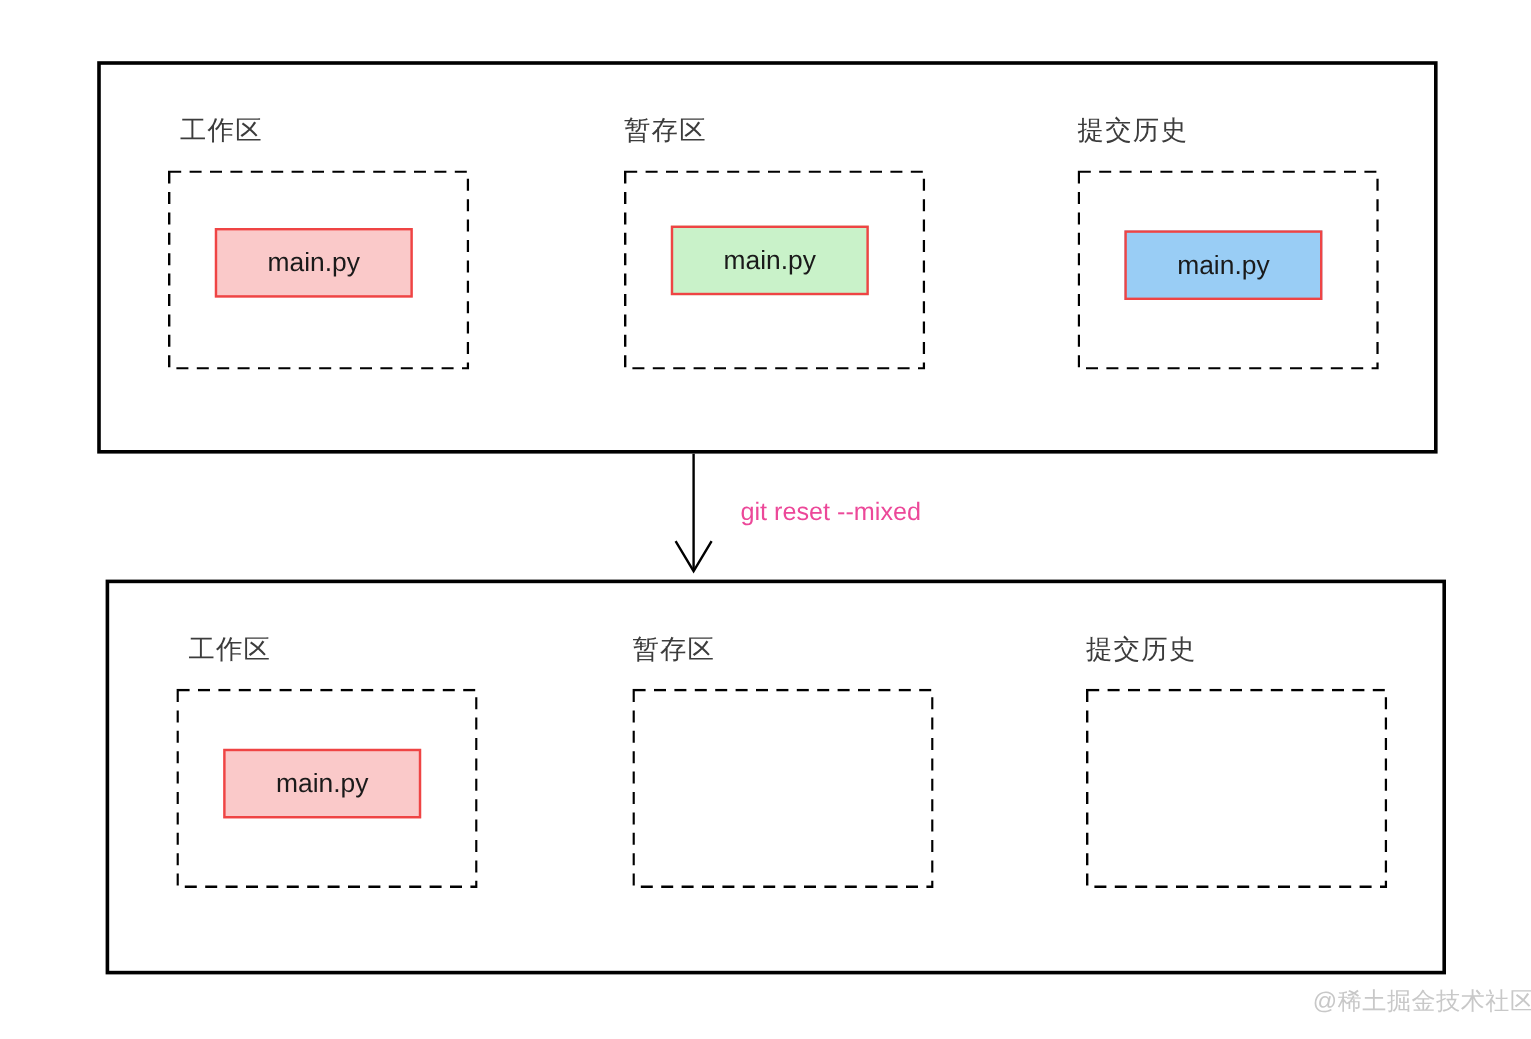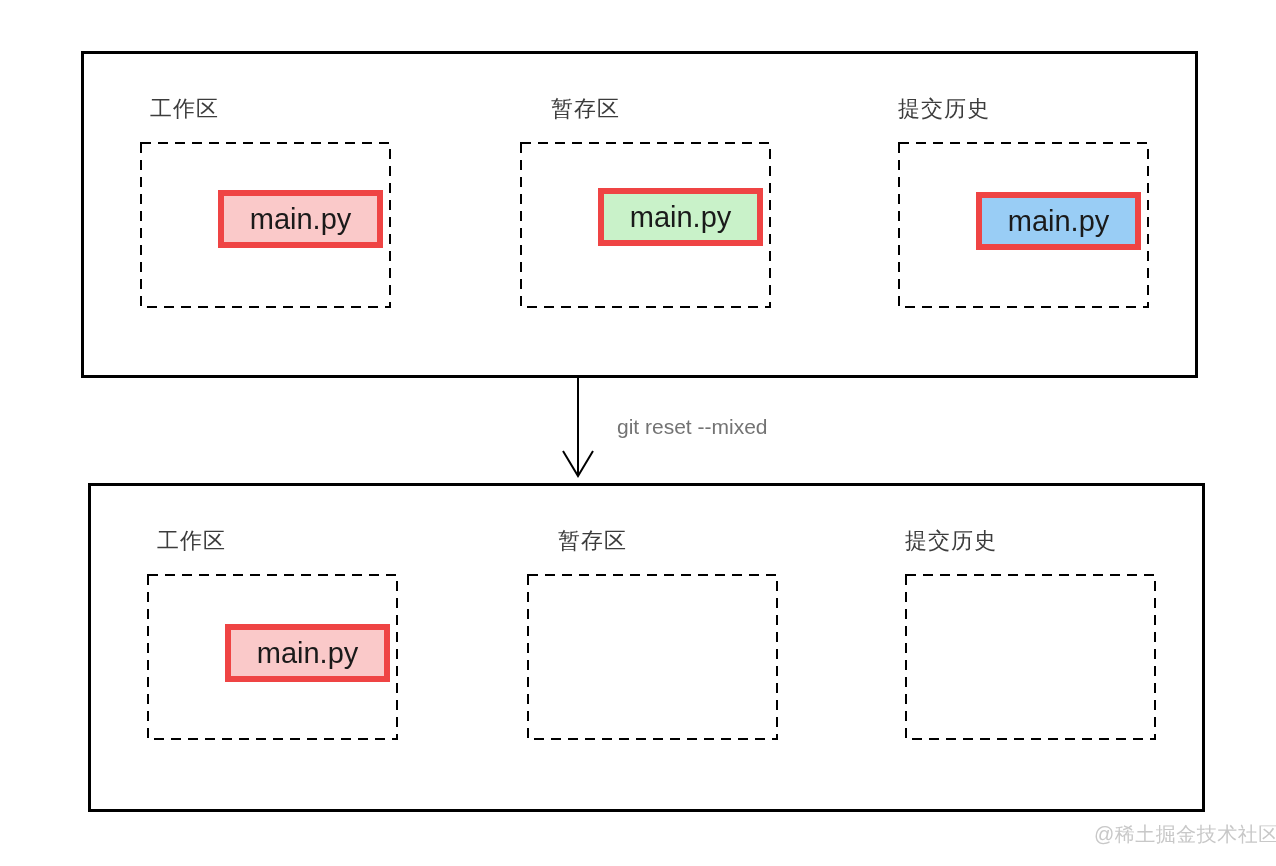--- a/index.html
+++ b/index.html
@@ -29,62 +29,61 @@
   .area-label {
     position: absolute;
     top: 42px;
     font-size: 22px;
     line-height: 26px;
     color: #3c3c3c;
     letter-spacing: 1px;
     white-space: nowrap;
   }
   .label-1 { left: 66px; }
-  .label-2 { left: 467px; }
+  .label-2 { left: 436px; }
   .label-3 { left: 814px; }
 
   .dashed-box {
     position: absolute;
     top: 88px;
     width: 251px;
     height: 166px;
   }
   .box-1 { left: 56px; }
   .box-2 { left: 436px; }
   .box-3 { left: 814px; }
   .dashed-box svg { display: block; }
 
   .file-box {
     position: absolute;
     left: 39px;
     top: 48px;
     width: 165px;
     height: 58px;
-    border: 6px solid #ef4444;
+    border: 2px solid #ef4444;
     box-sizing: border-box;
     display: flex;
     align-items: center;
     justify-content: center;
-    font-size: 29px;
+    font-size: 22px;
     color: #1a1a1a;
-    margin-left: 39px;
   }
 
   .arrow-svg {
     position: absolute;
     left: 558px;
     top: 378px;
   }
   .arrow-label {
     position: absolute;
     left: 617px;
     top: 414px;
     font-size: 21px;
     line-height: 26px;
-    color: #737373;
+    color: #ec4899;
     white-space: nowrap;
   }
 
   .watermark {
     position: absolute;
     left: 1094px;
     top: 821px;
     font-size: 20px;
     color: #c8c8c8;
     letter-spacing: 0.5px;

